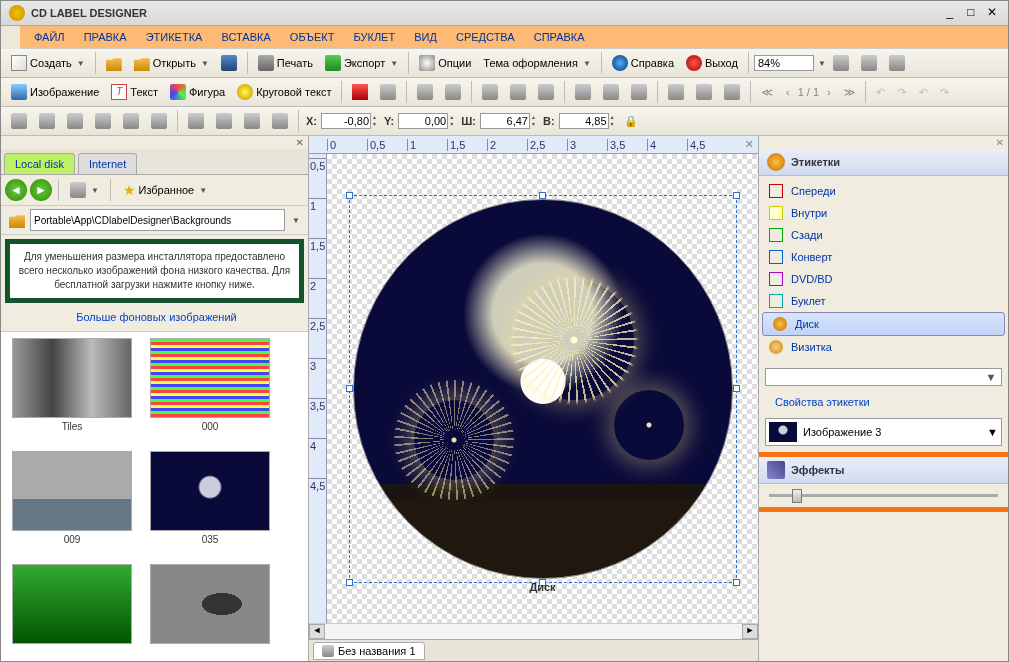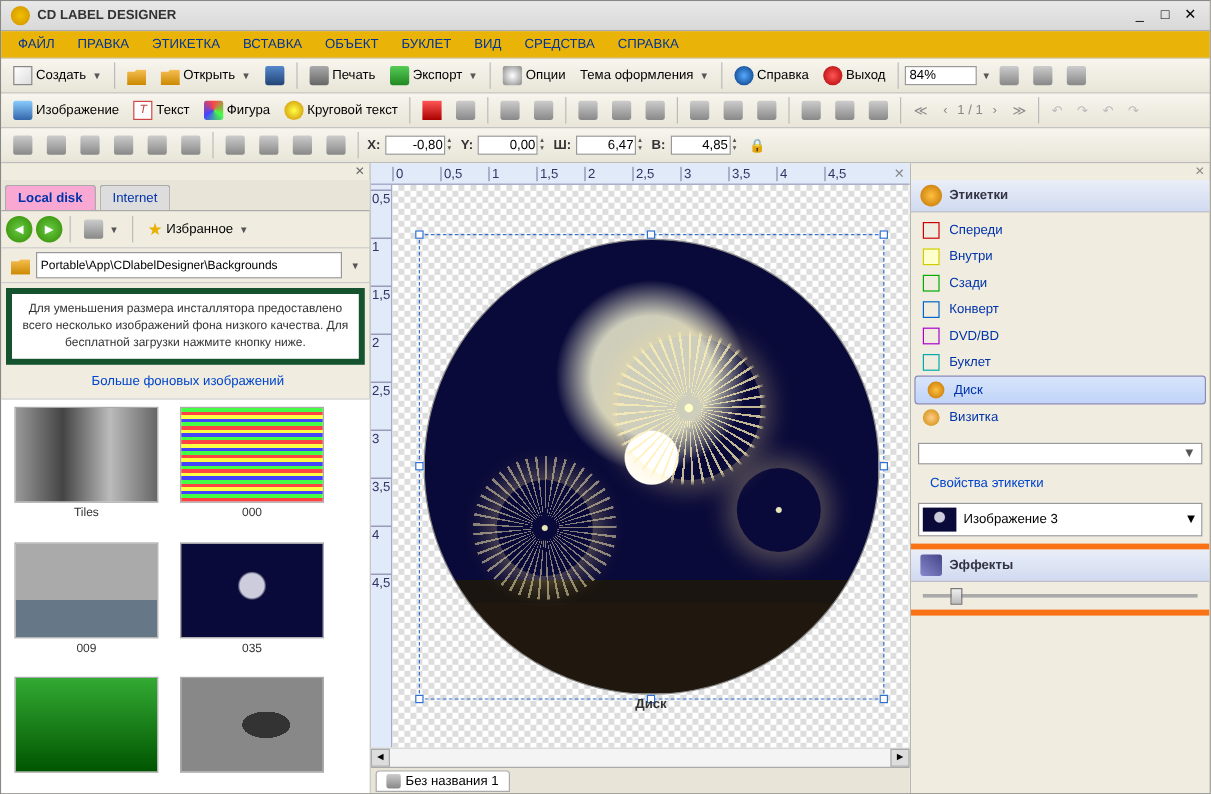--- a/index.html
+++ b/index.html
@@ -2,21 +2,21 @@
 <html><head>
 <meta charset="utf-8">
 <style>
 * { box-sizing: border-box; margin: 0; padding: 0; font-family: Tahoma, Arial, sans-serif; font-size: 11px; }
 body { background: #d4d0c8; width: 1009px; height: 662px; overflow: hidden; }
 .window { border: 1px solid #888; background: #ece9d8; height: 100%; display: flex; flex-direction: column; }
 .titlebar { background: linear-gradient(#e8e8e8, #d8d8d8); padding: 4px 8px; display: flex; align-items: center; border-bottom: 1px solid #aaa; }
 .titlebar .icon { width: 16px; height: 16px; margin-right: 6px; background: radial-gradient(circle, #f0c000, #d09000); border-radius: 50%; }
 .titlebar .title { font-weight: bold; color: #333; flex: 1; }
 .winbtns span { display: inline-block; width: 16px; height: 14px; text-align: center; margin-left: 2px; cursor: pointer; font-size: 12px; line-height: 12px; }
-.menubar { background: #eab308; padding: 2px 6px; border-bottom: 1px solid #ccc; }
+.menubar { background: #fdba74; padding: 2px 6px; border-bottom: 1px solid #ccc; margin-left: 19px; }
 .menubar span { display: inline-block; padding: 3px 8px; color: #003399; cursor: pointer; }
 .toolbar { background: linear-gradient(#f7f5ed, #e8e5d8); padding: 3px 5px; border-bottom: 1px solid #bbb; display: flex; align-items: center; flex-wrap: nowrap; gap: 2px; }
 .tbtn { display: inline-flex; align-items: center; padding: 2px 4px; border: 1px solid transparent; border-radius: 3px; cursor: pointer; gap: 3px; white-space: nowrap; }
 .tbtn .ic { width: 16px; height: 16px; display: inline-block; }
 .sep { width: 1px; height: 22px; background: #bbb; margin: 0 3px; }
 .dropdown-arrow { font-size: 8px; color: #555; margin-left: 2px; }
 .ic-new { background: linear-gradient(135deg,#fff,#ddd); border: 1px solid #888; }
 .ic-open { background: linear-gradient(#fc6,#c80); clip-path: polygon(0 30%, 40% 30%, 50% 20%, 100% 20%, 100% 100%, 0 100%); }
 .ic-save { background: linear-gradient(#58c,#247); border-radius: 2px; }
 .ic-print { background: linear-gradient(#aaa,#666); border-radius: 2px; }
@@ -33,21 +33,21 @@
 .zoom-box { width: 60px; border: 1px solid #999; background: #fff; padding: 1px 3px; }
 .coord-label { color: #333; font-weight: bold; margin: 0 2px; }
 .coord-input { width: 50px; border: 1px solid #999; background: #fff; padding: 1px; text-align: right; }
 .spinner { display: inline-flex; flex-direction: column; margin-right: 4px; }
 .spinner span { font-size: 6px; line-height: 7px; cursor: pointer; color: #555; }
 .main { flex: 1; display: flex; overflow: hidden; }
 .left-panel { width: 308px; background: #f0ede0; border-right: 1px solid #aaa; display: flex; flex-direction: column; }
 .left-close { text-align: right; padding: 1px 4px; color: #666; cursor: pointer; font-size: 10px; }
 .tabs { display: flex; border-bottom: 1px solid #aaa; background: #e8e5d8; padding-top: 4px; }
 .tab { padding: 4px 10px; border: 1px solid #aaa; border-bottom: none; margin-left: 3px; background: #ddd; border-radius: 3px 3px 0 0; cursor: pointer; color: #0033aa; }
-.tab.active { background: #f9a8d4; font-weight: bold; }
+.tab.active { background: #bef264; font-weight: normal; }
 .left-toolbar { padding: 4px; display: flex; align-items: center; gap: 3px; border-bottom: 1px solid #ccc; }
 .nav-btn { width: 22px; height: 22px; border-radius: 50%; display: inline-flex; align-items: center; justify-content: center; cursor: pointer; color: #fff; font-size: 12px; }
 .nav-back { background: radial-gradient(#6c4,#380); }
 .nav-fwd { background: radial-gradient(#6c4,#380); }
 .fav-btn { display: inline-flex; align-items: center; padding: 2px 5px; cursor: pointer; gap: 3px; border: 1px solid transparent; border-radius: 3px; }
 .star { color: #e8b000; font-size: 14px; }
 .path-bar { display: flex; padding: 3px; border-bottom: 1px solid #ccc; }
 .path-input { flex: 1; border: 1px solid #999; background: #fff; padding: 2px 3px; font-size: 10px; }
 .info-box { background: #fff; border: 5px solid #14532d; margin: 4px; padding: 6px; text-align: center; color: #333; font-size: 10px; line-height: 1.4; }
 .more-link { color: #0044cc; cursor: pointer; padding: 4px; display: inline-flex; align-items: center; gap: 4px; }

